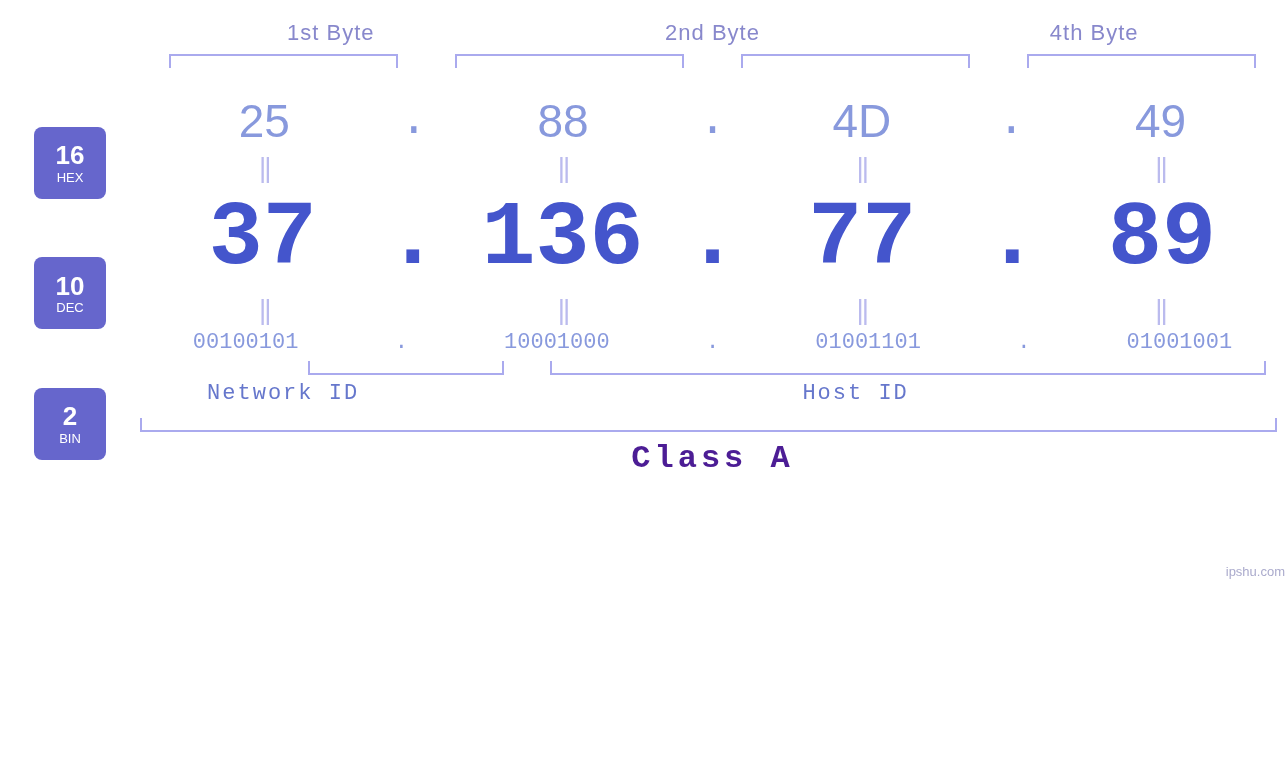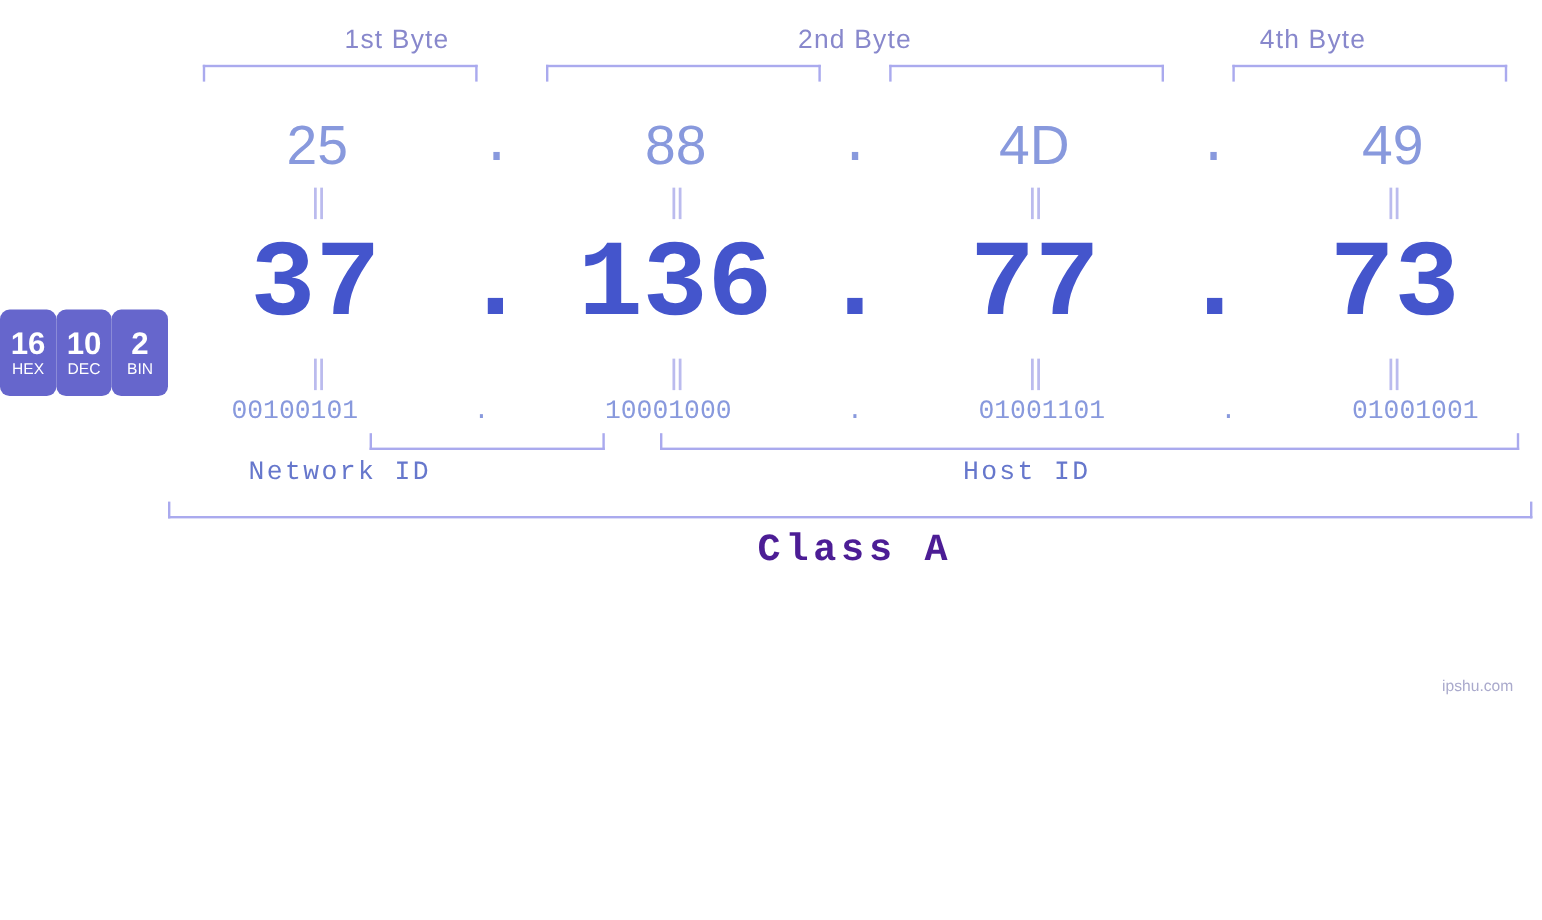--- a/index.html
+++ b/index.html
@@ -69,21 +69,21 @@
       display: flex;
       width: 100%;
       margin-top: 10px;
       flex: 1;
     }
 
     
     .badges-col {
       width: 140px;
       display: flex;
-      flex-direction: row;
+      flex-direction: column;
       justify-content: space-around;
       align-items: center;
       padding: 20px 0;
       padding-bottom: 100px;
     }
 
     .badge {
       width: 72px;
       height: 72px;
       background: #6666cc;
@@ -251,21 +251,21 @@
       font-size: 32px;
       font-family: 'Courier New', Courier, monospace;
       letter-spacing: 4px;
       font-weight: bold;
     }
 
     
     .watermark {
       position: absolute;
       bottom: 10px;
-      right: 24px;
+      right: 0;
       color: #aaaacc;
       font-size: 13px;
       font-family: Arial, sans-serif;
     }
 
     
     .combined-bottom-bracket-row {
       display: flex;
       width: 100%;
       padding-left: 140px;
@@ -396,21 +396,21 @@
         <div class="dot-cell">
           <span class="dec-dot">.</span>
         </div>
         <div class="cell">
           <span class="dec-value">77</span>
         </div>
         <div class="dot-cell">
           <span class="dec-dot">.</span>
         </div>
         <div class="cell">
-          <span class="dec-value">73</span>
+          <span class="dec-value">89</span>
         </div>
       </div>
 
       <div class="equals-row">
         <div class="equals-cell">||</div>
         <div class="equals-dot-spacer"></div>
         <div class="equals-cell">||</div>
         <div class="equals-dot-spacer"></div>
         <div class="equals-cell">||</div>
         <div class="equals-dot-spacer"></div>

